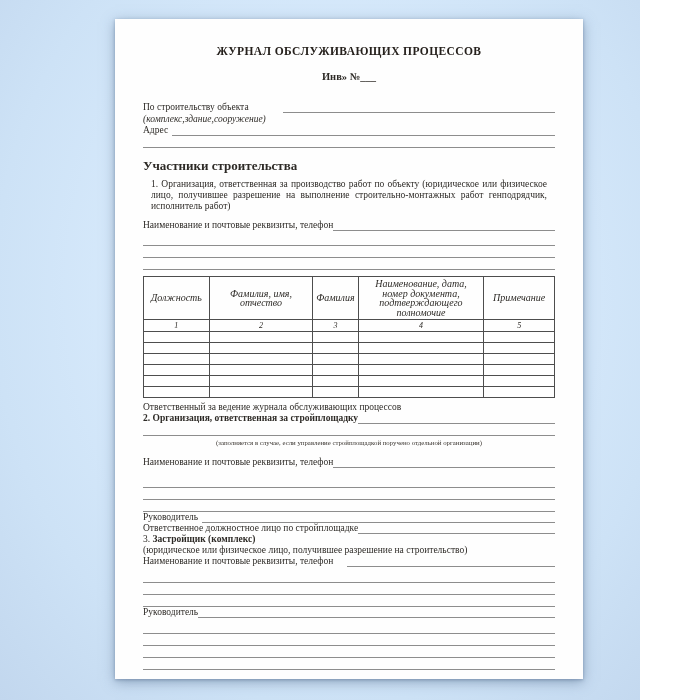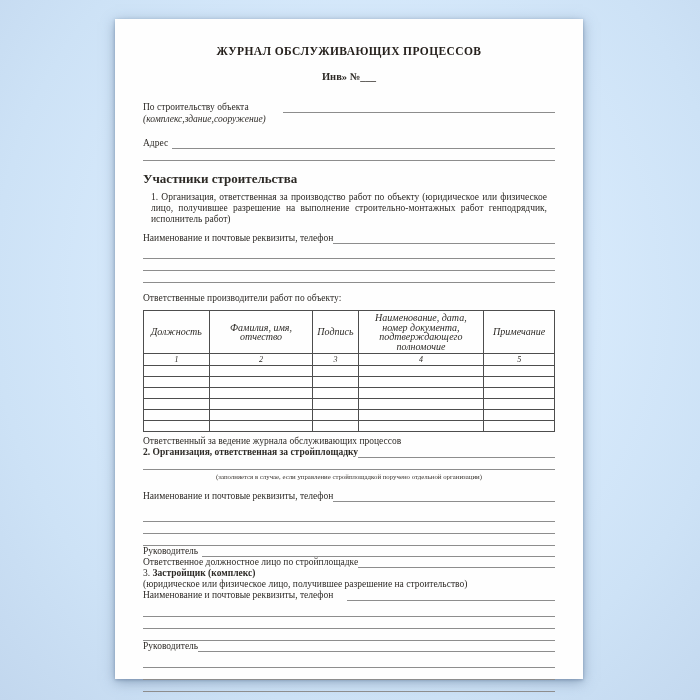--- a/index.html
+++ b/index.html
@@ -1,18 +1,18 @@
 <!DOCTYPE html>
 <html><head>
 <meta charset="utf-8">
 <style>
   html,body{margin:0;padding:0;}
   .stage{
     position:relative;
-    width:700px;height:700px;
+    width:640px;height:700px;
     background:radial-gradient(ellipse at 52% 42%, #ddeefe 0%, #d6e9fb 45%, #cde2f6 72%, #c2d7ee 100%);
     overflow:hidden;
     font-family:"Liberation Serif","DejaVu Serif",serif;
   }
   .page{
     position:absolute;left:115px;top:19px;
     width:468px;height:660px;
     background:#fefefe;
     box-shadow:0 1px 3px rgba(70,95,130,.4), 0 3px 12px rgba(82,106,140,.5);
     box-sizing:border-box;
@@ -41,21 +41,21 @@
   .blank{height:11px;border-bottom:1px solid #8d8d8d;}
   .hint{font-style:italic;margin-top:1px;}
   .sect{margin:0;font-size:13px;font-weight:bold;}
   .para{margin:8px;text-align:justify;}
   .caption{margin:0;}
   .mt3{margin-top:3px;}
   .mt4{margin-top:4px;}
   .mt8{margin-top:8px;}
   .mt10{margin-top:10px;}
   .mt12{margin-top:12px;}
-  .mt13{margin-top:13px;}
+  .mt13{}
   .mt20{margin-top:20px;}
   table.ptable{
     width:100%;
     border-collapse:collapse;
     margin-top:6px;
     border:1.5px solid #3d3d3d;
   }
   table.ptable th, table.ptable td{
     border:1px solid #4d4d4d;
     padding:0 2px;
@@ -104,35 +104,34 @@
     <p class="para">1. Организация, ответственная за производство работ по объекту (юридическое или физическое лицо, получившее разрешение на выполнение строительно-монтажных работ генподрядчик, исполнитель работ)</p>
 
     <div class="fline">
       <span class="lbl">Наименование и почтовые реквизиты, телефон</span>
       <span class="fill"></span>
     </div>
     <div class="blank mt3"></div>
     <div class="blank"></div>
     <div class="blank"></div>
 
-    <p class="caption mt10">Ответственные производители работ по объекту:</p>
 
     <table class="ptable">
       <colgroup>
         <col style="width:16%">
           <col style="width:25.2%">
           <col style="width:11%">
           <col style="width:30.6%">
           <col style="width:17.2%">
       </colgroup>
       <thead>
         <tr>
           <th>Должность</th>
           <th>Фамилия, имя, отчество</th>
-          <th>Подпись</th>
+          <th>Фамилия</th>
           <th>Наименование, дата, номер документа, подтверждающего полномочие</th>
           <th>Примечание</th>
         </tr>
         <tr class="numrow">
           <td>1</td>
           <td>2</td>
           <td>3</td>
           <td>4</td>
           <td>5</td>
         </tr>

